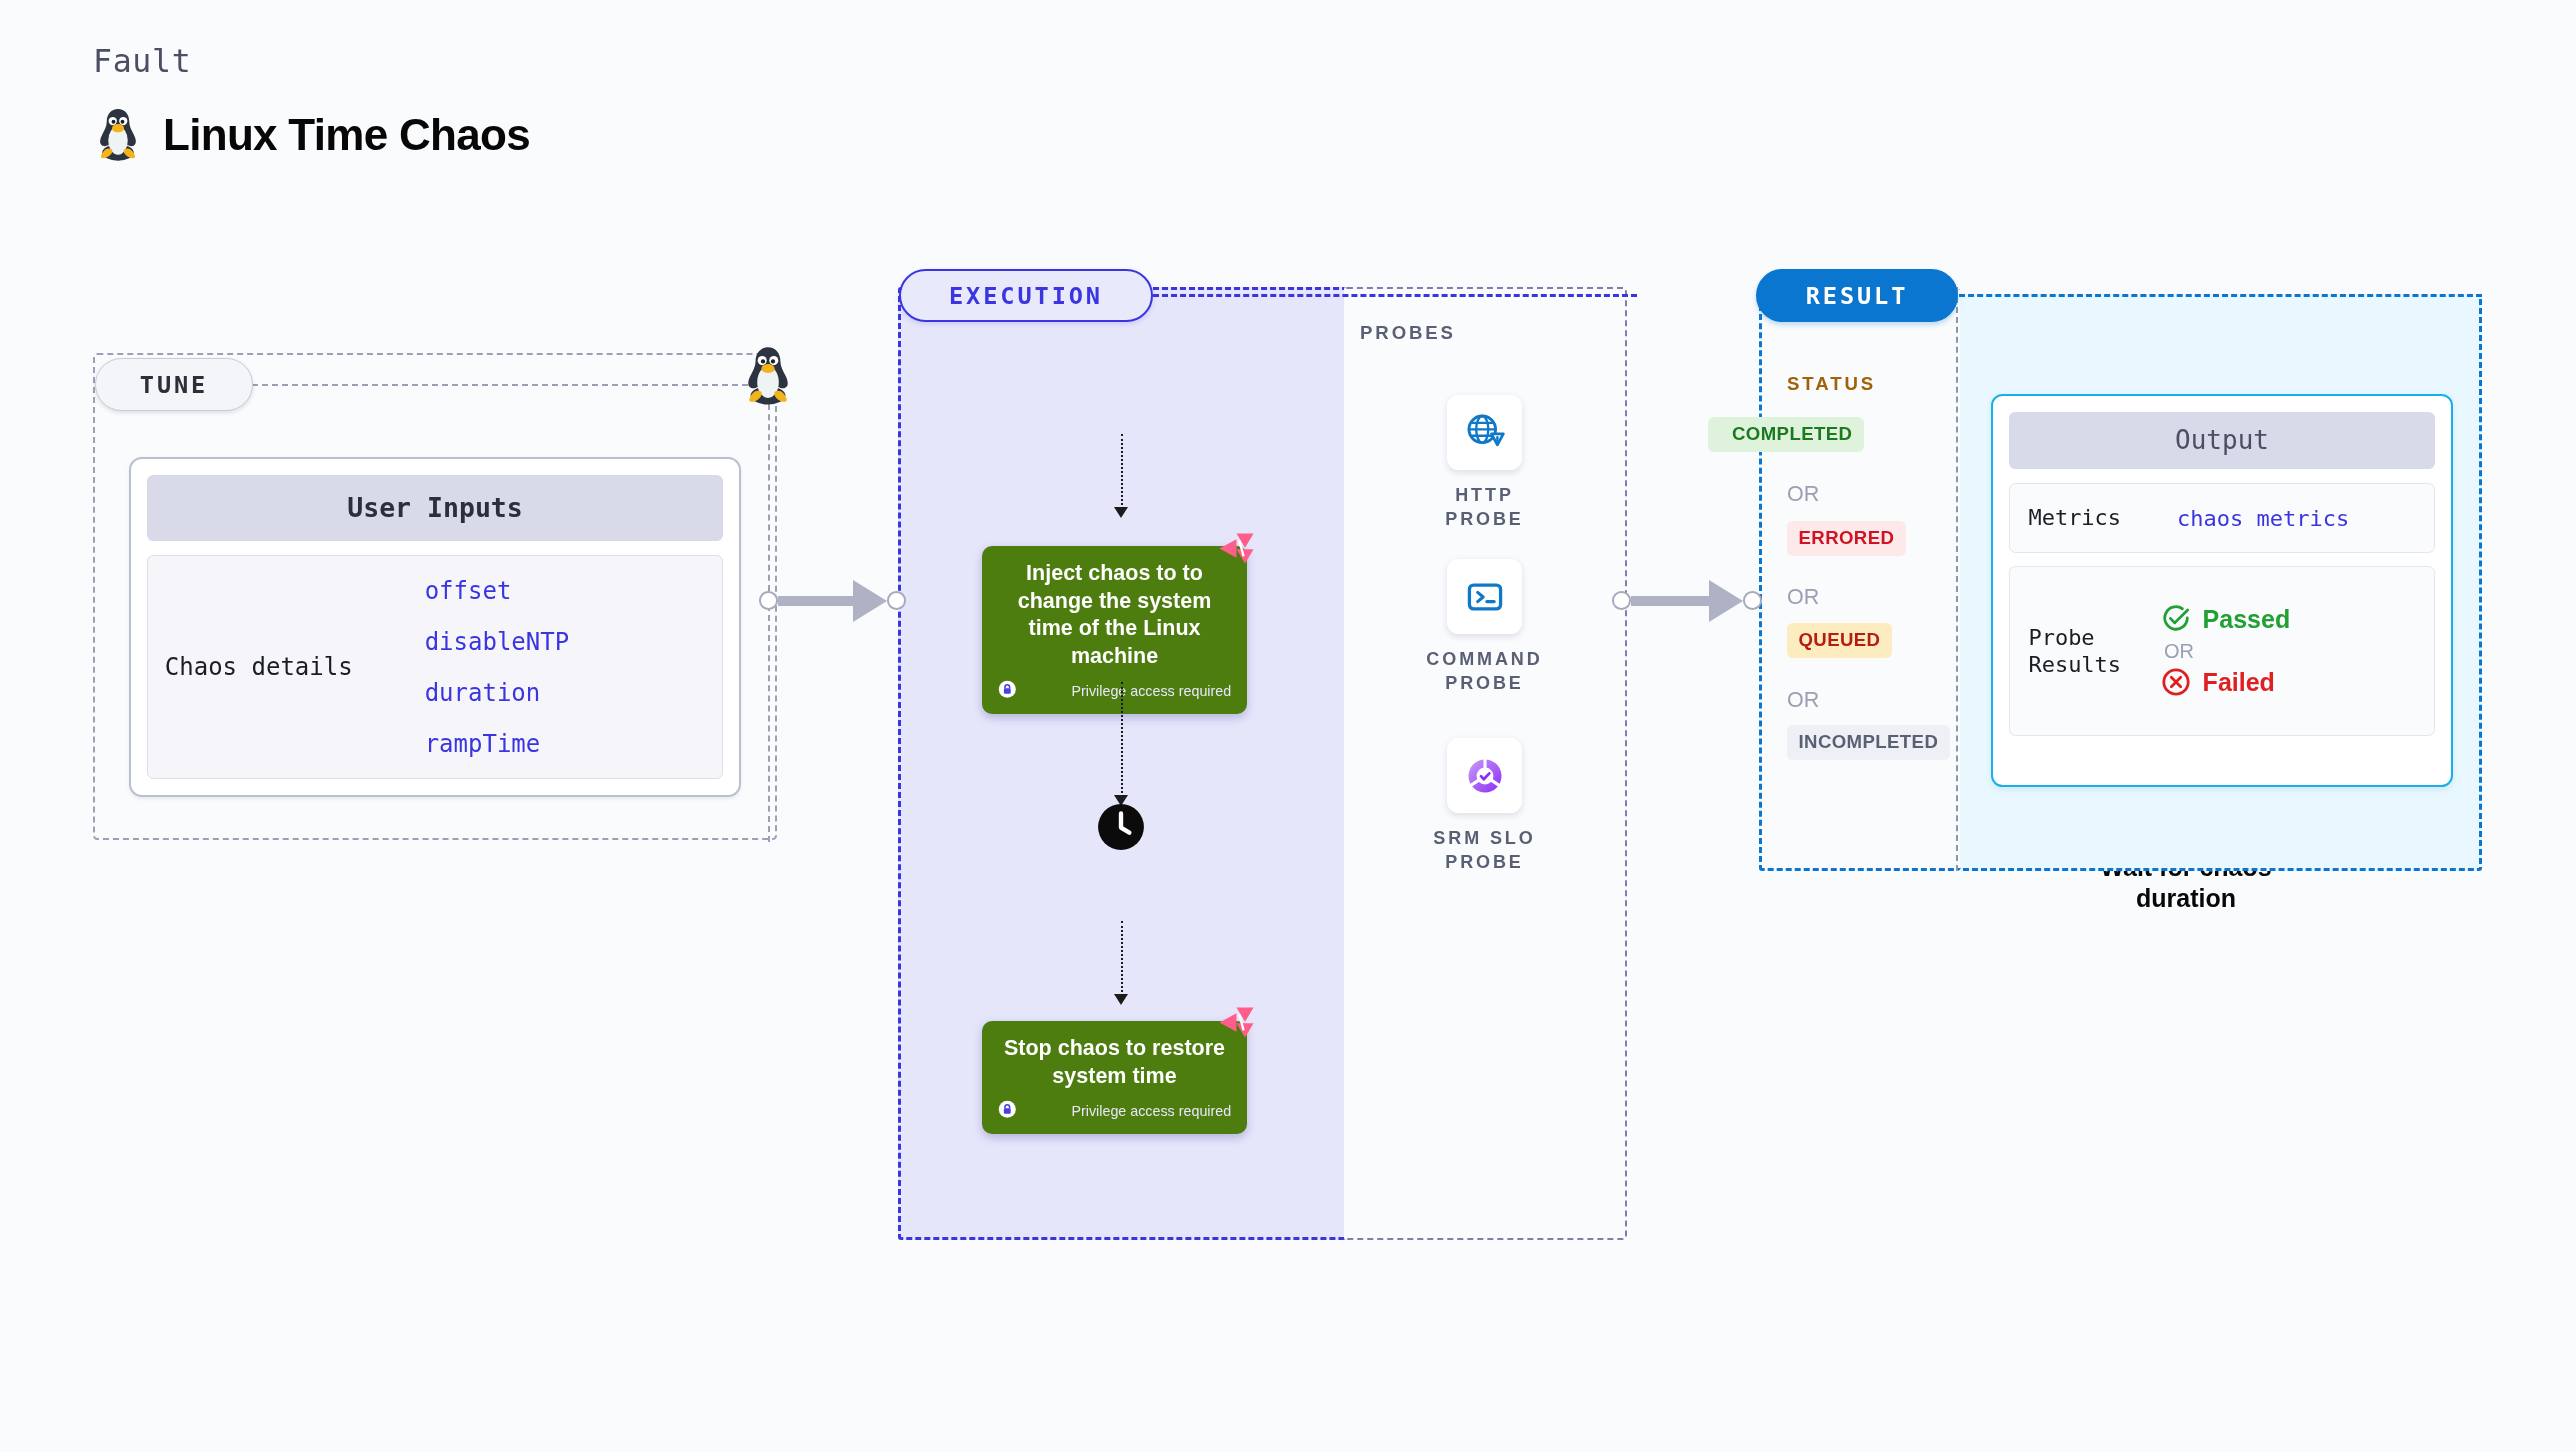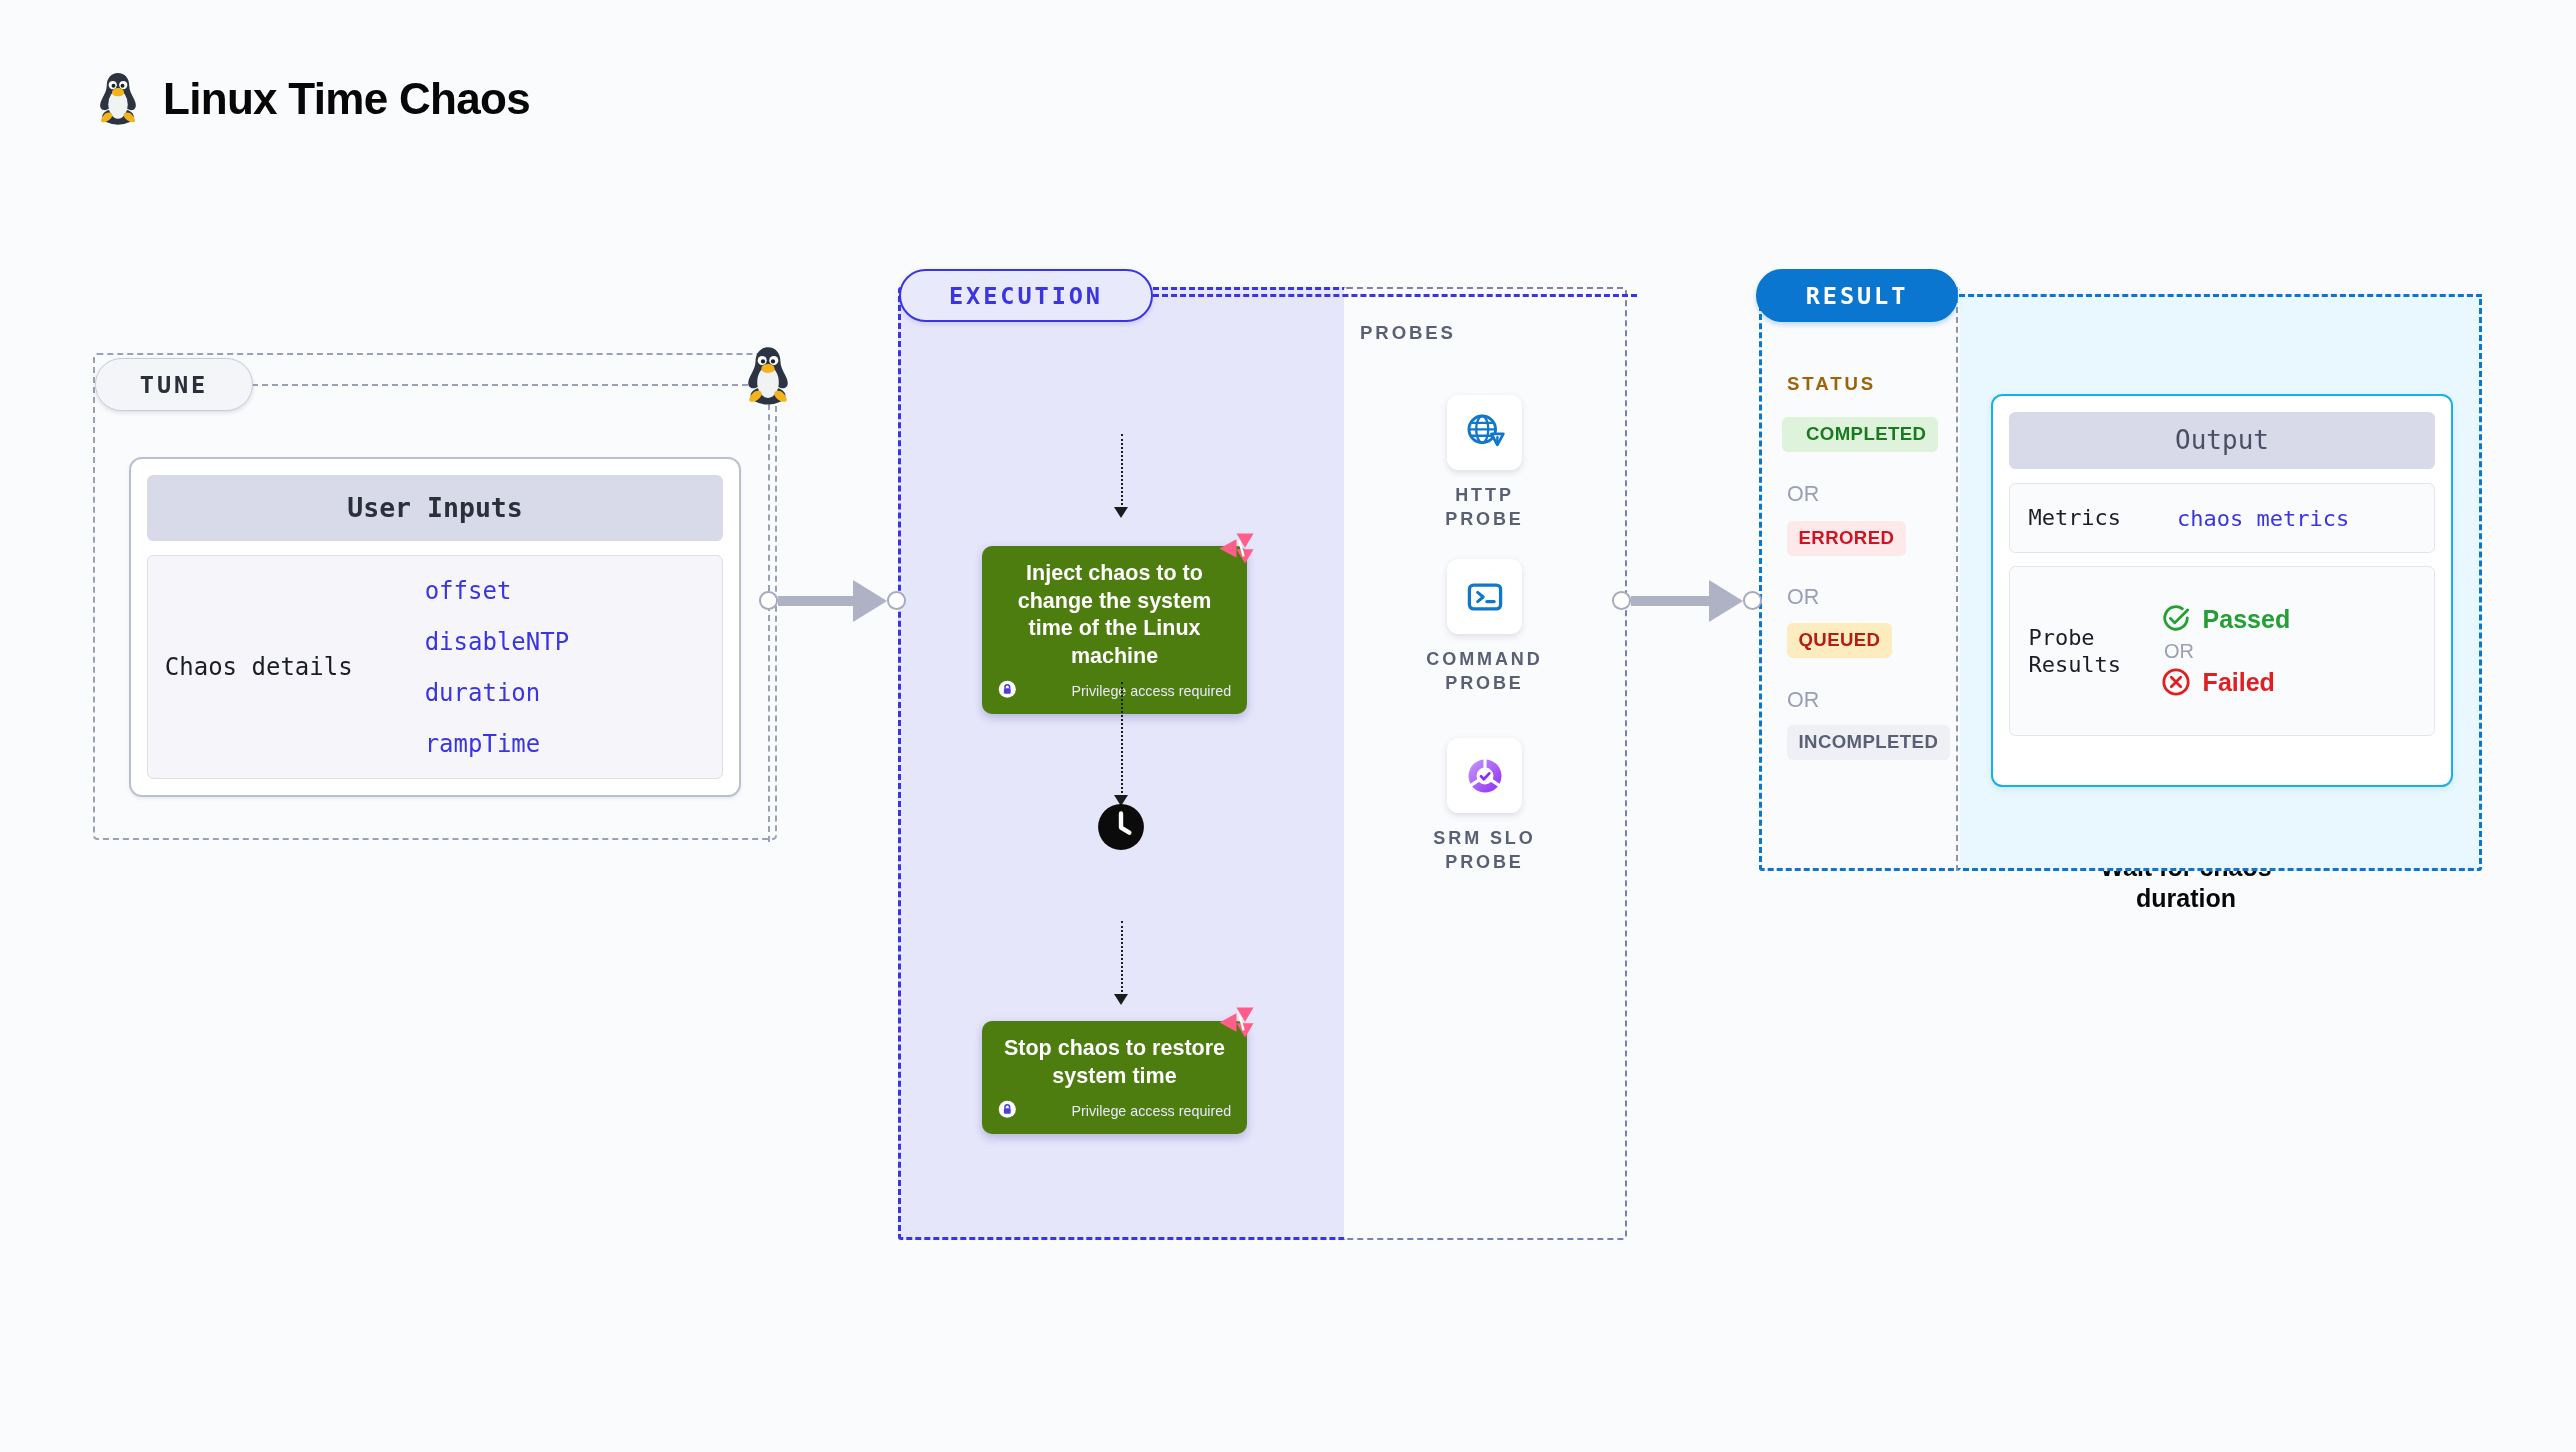--- a/index.html
+++ b/index.html
@@ -194,21 +194,21 @@
   }
   #status-label {
     position:absolute; left:1787px; top:373px;
     font-size:18.6px; font-weight:700; letter-spacing:2.9px; color:#a16207;
   }
   .status-chip {
     position:absolute; border-radius:5.7px; padding:6.4px 11.5px;
     font-size:18.6px; font-weight:700; letter-spacing:0.4px;
   }
   .or-text { position:absolute; font-size:21.5px; color:#9aa0b2; }
-  #chip-completed { left:1782px; top:417px; background:#dff3dc; color:#1a7a1f;padding-left:24px; }
+  #chip-completed { left:1708px; top:417px; background:#dff3dc; color:#1a7a1f;padding-left:24px; }
   #or-1 { left:1787px; top:482px; }
   #chip-errored { left:1787px; top:521px; background:#fde9e9; color:#cf1322; }
   #or-2 { left:1787px; top:585px; }
   #chip-queued { left:1787px; top:623px; background:#fdecc0; color:#b61d12; }
   #or-3 { left:1787px; top:688px; }
   #chip-incompleted { left:1787px; top:725px; background:#eef0f5; color:#5a6074; }
 
   
   #result-panel-bg {
     position:absolute; left:1959px; top:294px; width:523px; height:577px;
@@ -248,20 +248,21 @@
   .verdict { display:flex; align-items:center; gap:11.5px; }
   .verdict-text { font-size:25px; font-weight:700; }
   .verdict-pass { color:#22a033; }
   .verdict-fail { color:#e02020; }
   #probe-or { font-size:20px; color:#9aa0b2; margin-left:2.9px; }
 </style>
 </head>
 <body>
 
 <div id="header">
+  <div id="fault-label">Fault</div>
   <div id="title-row">
     <span>
       <svg class="penguin-sm" viewBox="0 0 64 76">
         <ellipse cx="32" cy="62" rx="21" ry="11" fill="#2b3440"></ellipse>
         <path d="M32 4c-9 0-15 7-15 17 0 6-3 11-6 17-3 6-4 11-1 14 3 3 8 1 11-1 3 3 7 4 11 4s8-1 11-4c3 2 8 4 11 1 3-3 2-8-1-14-3-6-6-11-6-17C47 11 41 4 32 4z" fill="#2b3440"></path>
         <ellipse cx="32" cy="46" rx="13" ry="19" fill="#eff3f4"></ellipse>
         <circle cx="25" cy="20" r="5.5" fill="#fff"></circle>
           <circle cx="39" cy="20" r="5.5" fill="#fff"></circle>
         <circle cx="26" cy="21" r="2.6" fill="#1b2129"></circle>
           <circle cx="38" cy="21" r="2.6" fill="#1b2129"></circle>

